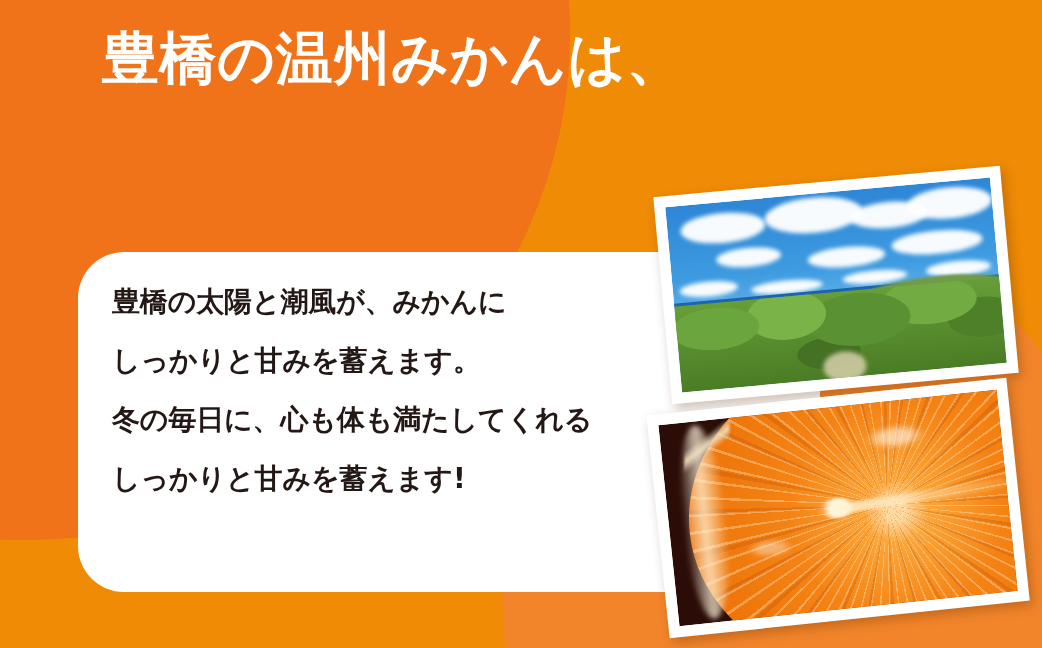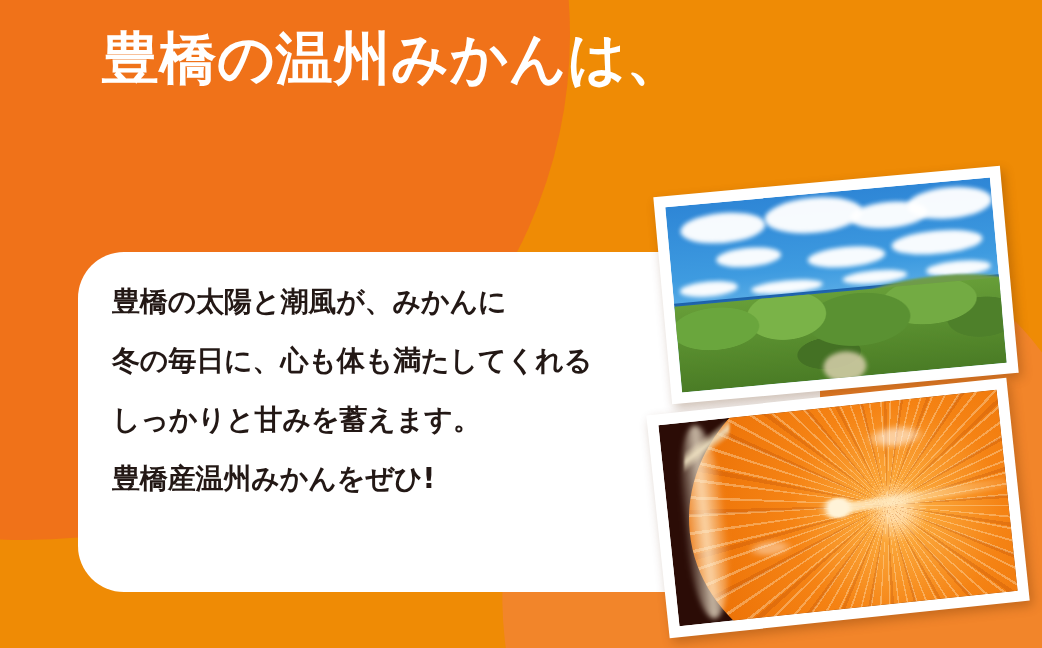--- a/index.html
+++ b/index.html
@@ -375,23 +375,23 @@
   <div class="bg-leftfill"></div>
   <div class="bg-topfill"></div>
 
   <div class="headline">
     <div class="headline-line headline-line-1">豊橋の温州みかんは、</div>
   </div>
 
   <div class="text-card">
     <div class="card-body">
       <div class="body-line">豊橋の太陽と潮風が、みかんに</div>
+      <div class="body-line">しっかりと甘みを蓄えます。</div>
       <div class="body-line">冬の毎日に、心も体も満たしてくれる</div>
-      <div class="body-line">しっかりと甘みを蓄えます。</div>
-      <div class="body-line">豊橋産温州みかんをぜひ!</div>
+      <div class="body-line">しっかりと甘みを蓄えます!</div>
     </div>
   </div>
 
   <div class="photo photo-landscape">
     <div class="photo-inner">
       <div class="scene-sky"></div>
       <div class="cloud" style="left:4%;  top:6%;  width:26%; height:16%;"></div>
       <div class="cloud" style="left:30%; top:2%;  width:30%; height:19%;"></div>
       <div class="cloud" style="left:56%; top:8%;  width:24%; height:14%;"></div>
       <div class="cloud" style="left:74%; top:3%;  width:26%; height:17%;"></div>

